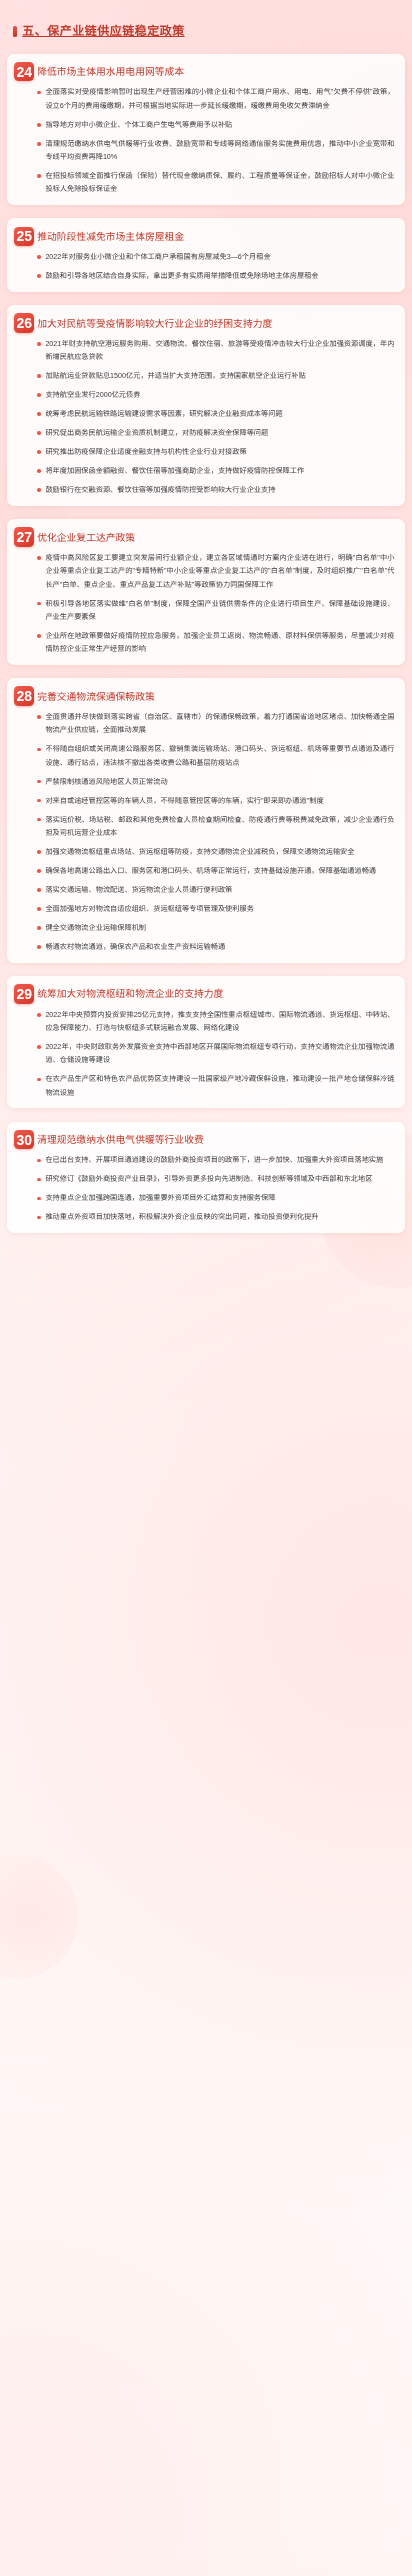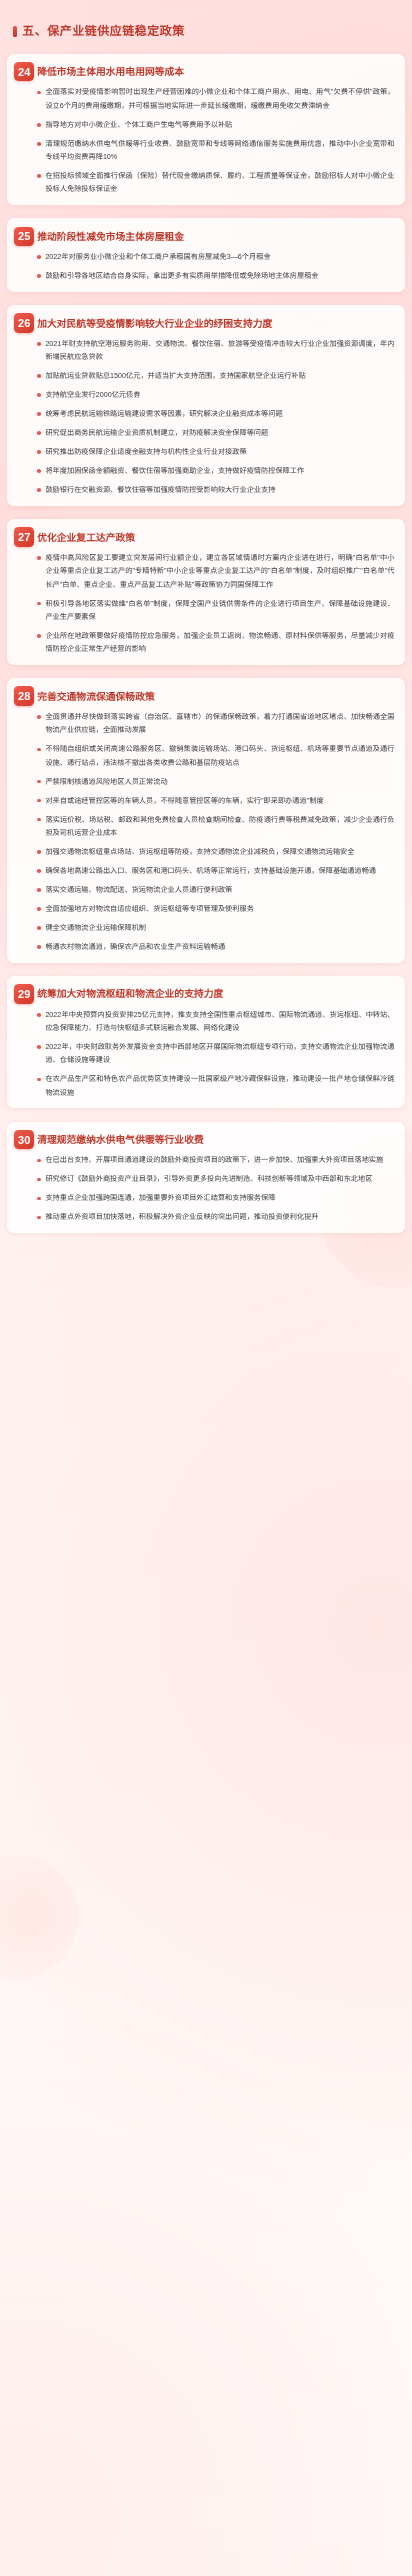--- a/index.html
+++ b/index.html
@@ -41,20 +41,21 @@
   .blob.b3 { width: 155px; height: 155px; right: -62px; top: 1133px; background: radial-gradient(circle at 40% 50%, #ffd6d2, rgba(255,214,210,0)); }
   .blob.b4 { width: 124px; height: 124px; left: -46px; top: 1855px; background: radial-gradient(circle at 60% 50%, #ffdcd8, rgba(255,220,216,0)); }
 
   .section-title {
     position: relative;
     padding: 13.4px 0 7.2px 13.4px;
     font-size: 12px;
     font-weight: bold;
     color: #c0392b;
     letter-spacing: 0.5px;
+    text-decoration: underline;
   }
   .section-title .bar {
     display: inline-block;
     width: 3.6px;
     height: 11.3px;
     background: linear-gradient(180deg, #e8554a, #c0392b);
     border-radius: 1.5px;
     margin-right: 5.2px;
     vertical-align: -1.5px;
   }
@@ -74,30 +75,30 @@
   }
   .card .num {
     position: absolute;
     left: 7.2px;
     top: 8.2px;
     width: 19.6px;
     height: 19.6px;
     border-radius: 4.6px;
     background: linear-gradient(145deg, #ef5b4c, #d3382a);
     color: #fff;
-    font-size: 11px;
+    font-size: 14px;
     font-weight: bold;
     display: flex;
     align-items: center;
     justify-content: center;
     box-shadow: 0 1px 2.6px rgba(211,56,42,0.35);
   }
   .card .card-title {
     font-size: 9.8px;
-    font-weight: bold;
+    font-weight: normal;
     color: #c0392b;
     line-height: 1.45;
     margin: 2.1px 0 6.2px 0;
   }
   .card .items {
     margin: 0;
     padding: 0;
     list-style: none;
   }
   .card .items li {

